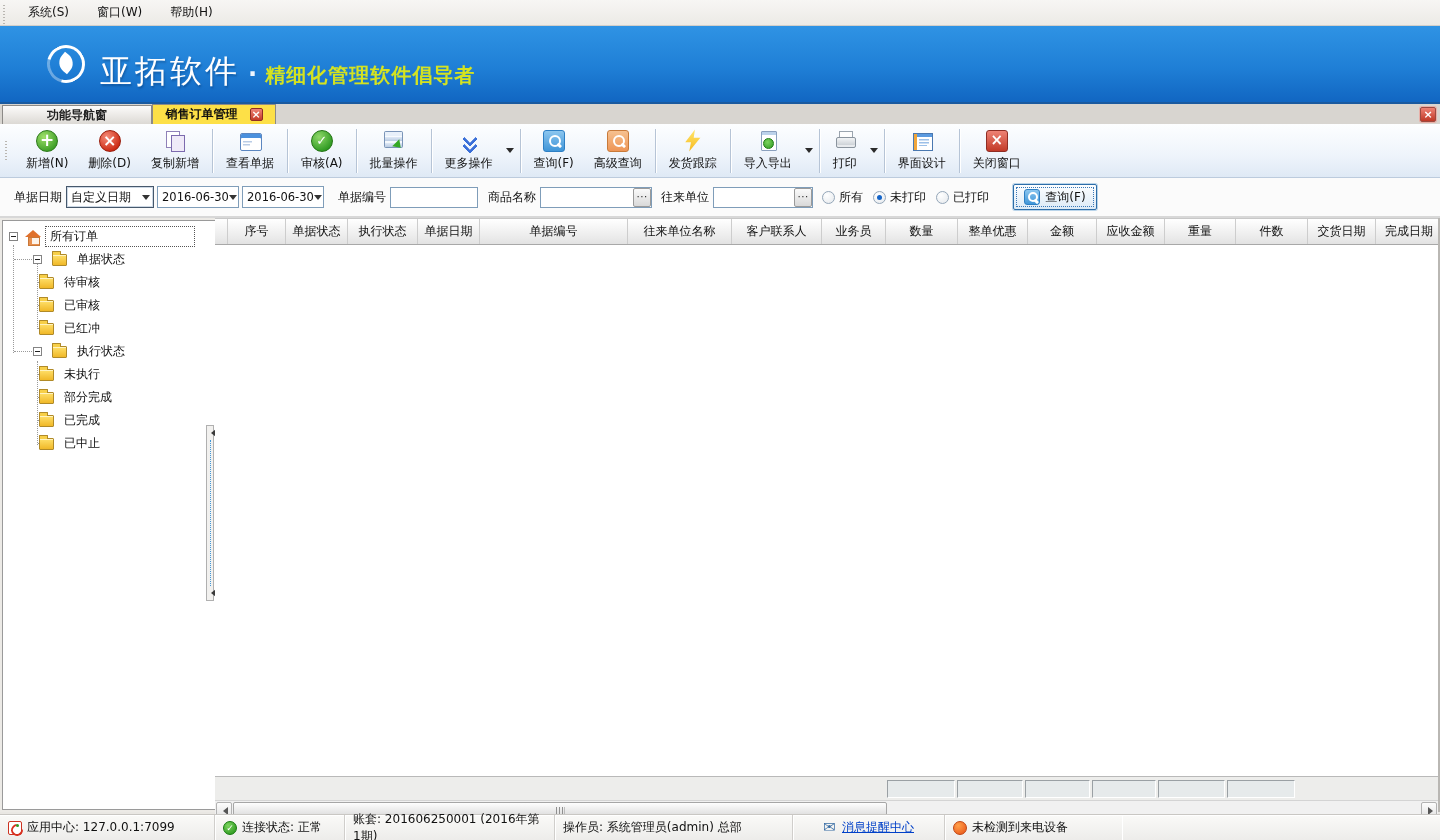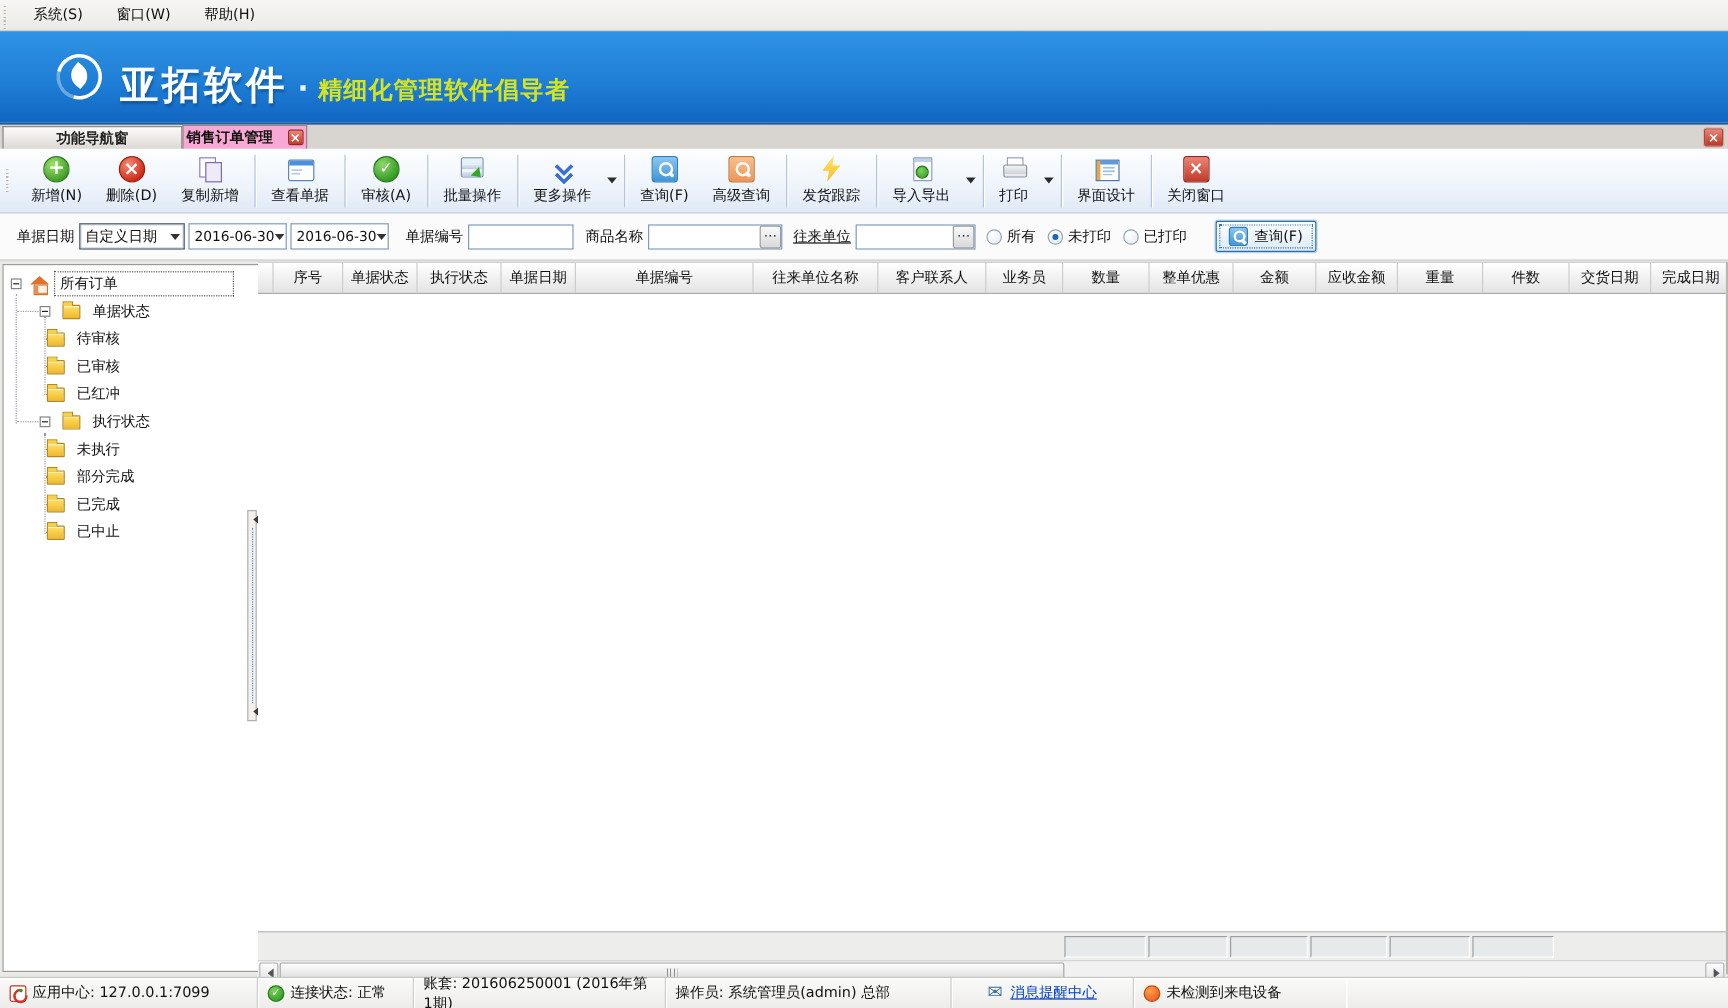--- a/index.html
+++ b/index.html
@@ -18,21 +18,21 @@
   
   #banner { position:absolute; top:26px; left:0; width:1440px; height:78px;
     background:linear-gradient(180deg,#2f93e4 0%, #1f7fd6 55%, #1166c2 100%);
     border-bottom:2px solid #1a5a9f; }
   #logo-mark { position:absolute; left:44px; top:16px; width:44px; height:44px; }
   #logo-mark::before { content:""; position:absolute; inset:3px; border:3px solid #fff; border-radius:50%;
     border-left-color:rgba(255,255,255,.35); transform:rotate(-30deg); }
   #logo-mark::after { content:""; position:absolute; left:14px; top:13px; width:16px; height:16px;
     background:#fff; border-radius:0 70% 0 70%; transform:rotate(40deg); }
   #brand-row { position:absolute; left:100px; top:24px; display:flex; align-items:baseline; white-space:nowrap; }
-  #brand-name { font-size:32px; font-weight:bold; color:#fff; letter-spacing:3px;
+  #brand-name { font-size:32px; font-weight:normal; color:#fff; letter-spacing:3px;
     text-shadow:1px 2px 2px rgba(0,40,90,.35); }
   #brand-dot { font-size:24px; color:#eef6ff; margin:0 8px; font-weight:bold; }
   #brand-slogan { font-size:20px; font-weight:bold; color:#d5e320; letter-spacing:1px; }
   #banner-actions { position:absolute; right:14px; top:12px; display:flex; align-items:flex-start; gap:26px; }
   .b-action { display:flex; flex-direction:column; align-items:center; gap:4px; cursor:pointer; min-width:56px; }
   .b-action .b-label { color:#fff; font-weight:bold; font-size:13px; text-shadow:1px 1px 1px rgba(0,30,70,.5); white-space:nowrap; }
   .b-ico { width:34px; height:32px; position:relative; }
   
   .i-monitor::before { content:""; position:absolute; left:2px; top:1px; width:30px; height:21px;
     background:linear-gradient(#8ec8f0,#2f84c8); border:3px solid #e8eef8; border-radius:2px; box-shadow:0 0 0 1px #7a90b4; }
@@ -66,21 +66,21 @@
   .i-power { background:radial-gradient(circle at 35% 25%,#f9736a,#c41a12 70%); border:1px solid #8f0f0a; border-radius:7px; box-shadow:inset 0 1px 2px rgba(255,255,255,.6); }
   .i-power::before { content:""; position:absolute; left:9px; top:8px; width:14px; height:14px; border:3px solid #fff; border-radius:50%; }
   .i-power::after { content:""; position:absolute; left:15px; top:4px; width:3.5px; height:11px; background:#fff; box-shadow:0 0 0 2px rgba(196,26,18,1); }
 
   
   #tabstrip { position:absolute; top:104px; left:0; width:1440px; height:20px; background:#d8d5d0;
     display:flex; align-items:flex-end; }
   .tab { height:19px; display:flex; align-items:center; justify-content:center; font-weight:bold;
     border:1px solid #8c8a87; border-bottom:none; cursor:pointer; }
   .tab.inactive { width:150px; margin-left:2px; background:linear-gradient(#fcfbfa,#dcd9d4); color:#222; }
-  .tab.active { width:104px; background:#f9a8d4; height:20px; position:relative;text-align:right; }
+  .tab.active { width:124px; background:#fde047; height:20px; position:relative;text-align:right; }
   .tab-close { width:13px; height:13px; margin-left:12px; border:1px solid #8f2d24; border-radius:2px;
     background:linear-gradient(#ef8577,#c33a28); position:relative; }
   .tab-close::before, .x-glyph::before { content:"×"; position:absolute; inset:0; color:#fff; font-weight:bold;
     font-size:11px; line-height:11px; text-align:center; }
   #tabstrip-close { position:absolute; right:4px; top:3px; width:16px; height:15px; border:1px solid #9c4a40;
     box-shadow:0 0 0 1px #e8b0a8; border-radius:2px; background:linear-gradient(#ee8274,#bf3826); }
   #tabstrip-close::before { content:"×"; position:absolute; inset:0; color:#fff; font-weight:bold; font-size:11px; line-height:13px; text-align:center; }
 
   
   #toolbar { position:absolute; top:124px; left:0; width:1440px; height:54px;
@@ -371,21 +371,21 @@
     <span>2016-06-30</span>
     <span class="carrow"></span>
   </div>
   <span class="fb-label" style="margin-left:14px;">单据编号</span>
   <input class="fld" style="width: 88px;" value="">
   <span class="fb-label" style="margin-left:10px;text-align:right;">商品名称</span>
   <span class="fldwrap">
     <input class="fld" style="width: 112px;" value="">
     <span class="dots-btn"></span>
   </span>
-  <span class="fb-label" style="margin-left:10px;text-decoration:underline;">往来单位</span>
+  <span class="fb-label" style="margin-left:10px;">往来单位</span>
   <span class="fldwrap">
     <input class="fld" style="width: 100px;" value="">
     <span class="dots-btn"></span>
   </span>
   <span class="radio">
     <span class="rdot"></span>
     <span>所有</span>
   </span>
   <span class="radio">
     <span class="rdot checked"></span>

